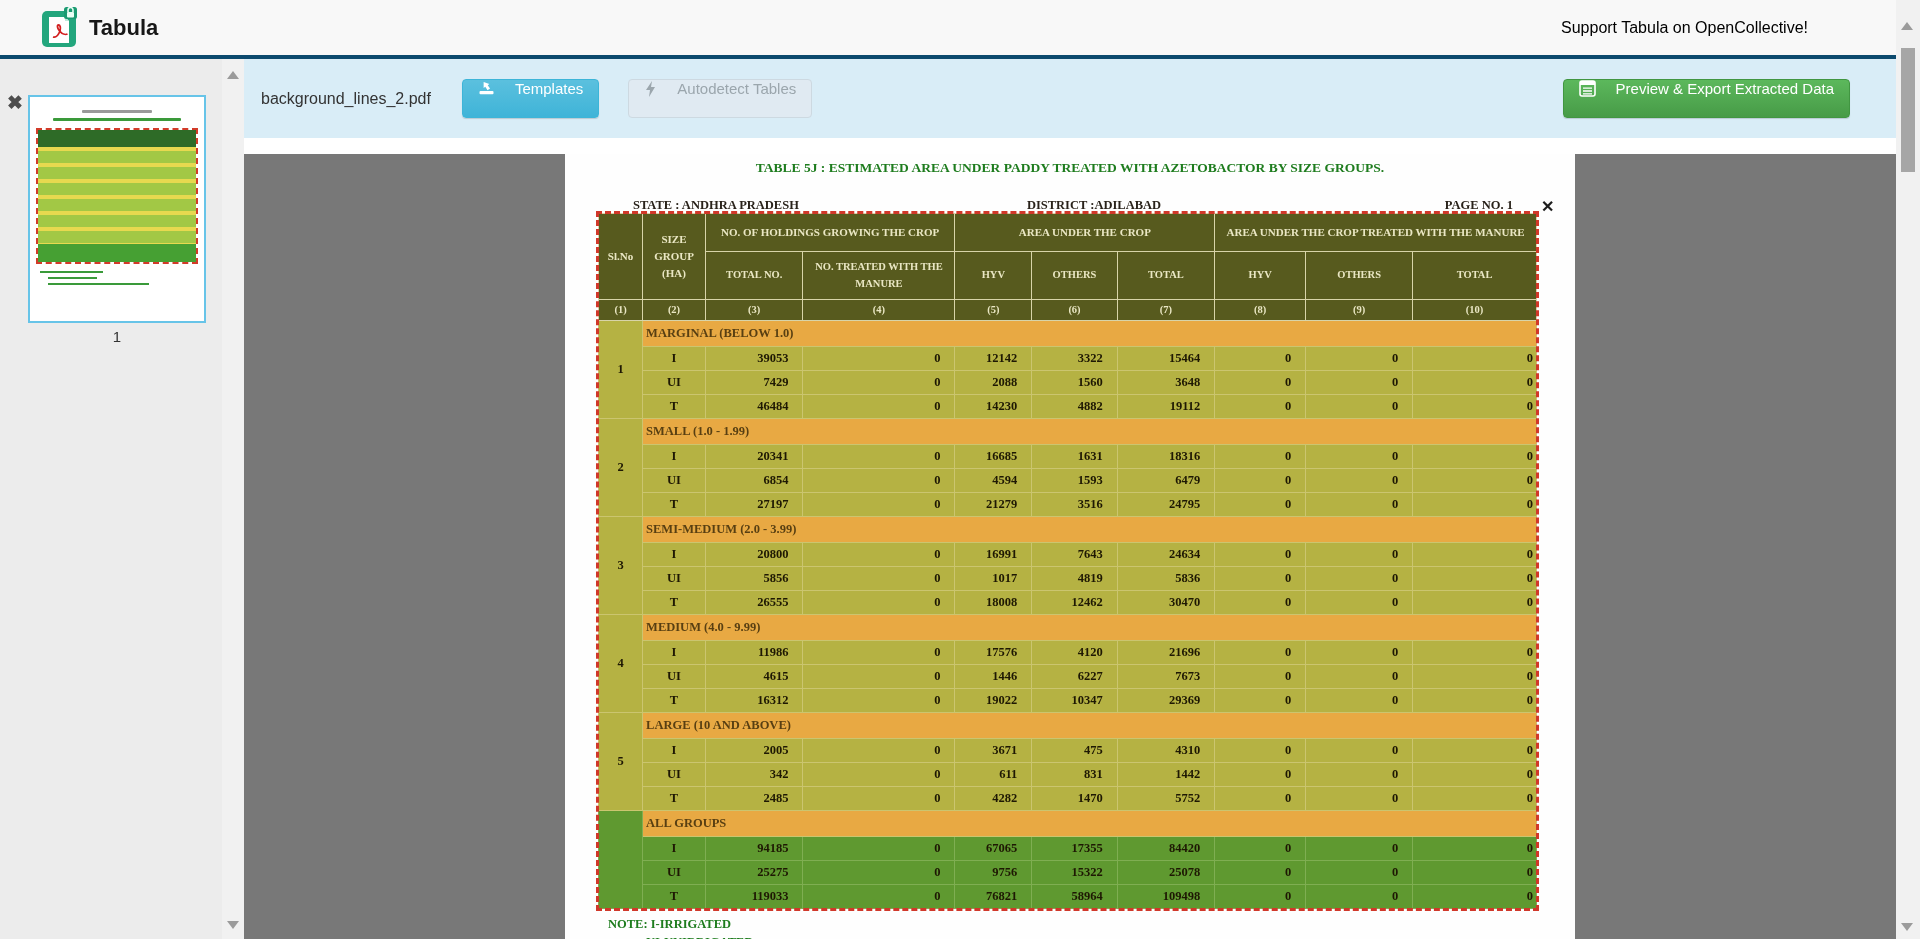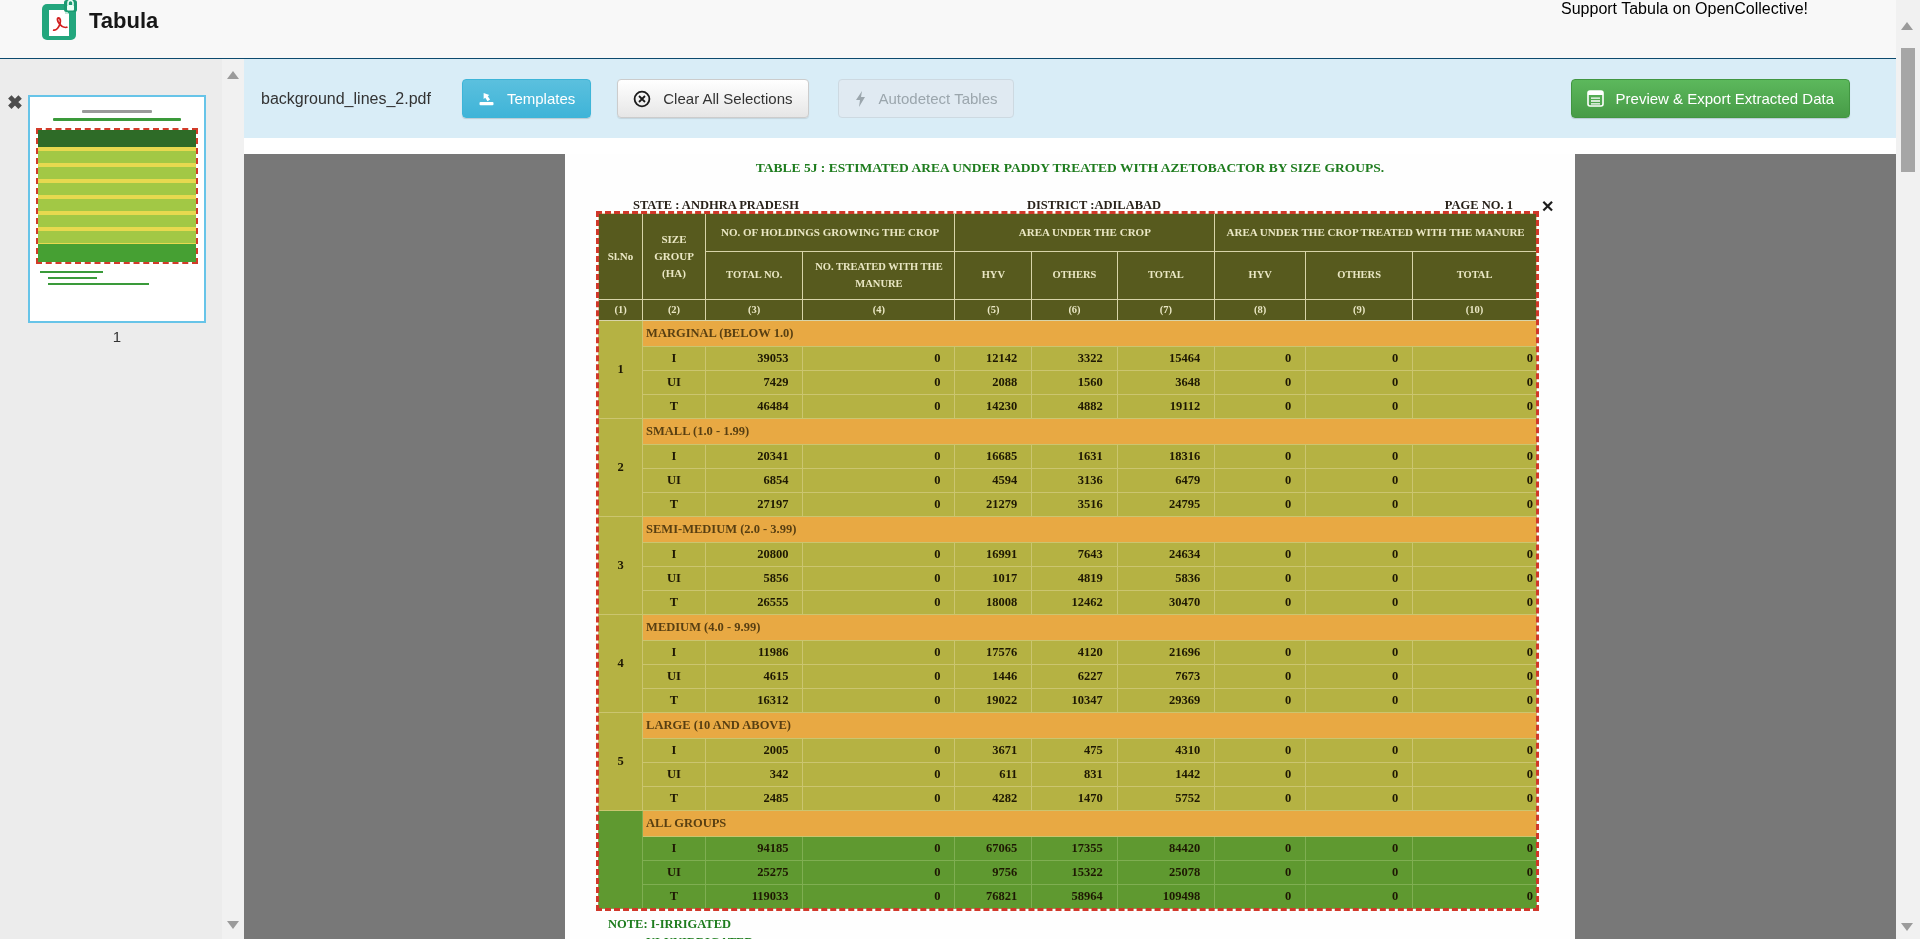--- a/index.html
+++ b/index.html
@@ -1,22 +1,22 @@
 <!DOCTYPE html>
 <html><head>
 <meta charset="utf-8">
 <style>
   * { box-sizing: border-box; margin: 0; padding: 0; }
   html,body { width:1920px; height:939px; overflow:hidden; background:#fff;
               font-family:"Liberation Sans", sans-serif; }
 
   
   .navbar { position:absolute; left:0; top:0; width:1920px; height:59px;
-            background:#f8f8f8; border-bottom:1px solid #0c4a6e;
-            display:flex; align-items:flex-start; }
+            background:#f8f8f8; border-bottom:4px solid #0c4a6e;
+            display:flex; align-items:center; }
   .brand { display:flex; align-items:center; margin-left:42px; cursor:pointer; }
   .brand-logo { width:37px; height:42px; position:relative; }
   .brand-text { font-size:22px; font-weight:bold; color:#171717; margin-left:10px; }
   .nav-links { display:flex; list-style:none; margin-left:46px; }
   .nav-links li { padding:0 19px; font-size:16px; color:#777; cursor:pointer; }
   .nav-support { margin-left:auto; margin-right:112px; font-size:16px; color:#000000; cursor:pointer; }
 
   
   .sidebar { position:absolute; left:0; top:59px; width:222px; height:880px; background:#ececec; }
   .thumb-remove { position:absolute; left:7px; top:34px; font-size:19px; font-weight:bold;
@@ -37,21 +37,21 @@
   .side-scroll { position:absolute; left:222px; top:59px; width:22px; height:880px; background:#f1f1f1; }
   .tri-up { width:0; height:0; border-left:6px solid transparent; border-right:6px solid transparent;
             border-bottom:8px solid #9b9b9b; position:absolute; left:5px; }
   .tri-down { width:0; height:0; border-left:6px solid transparent; border-right:6px solid transparent;
             border-top:8px solid #9b9b9b; position:absolute; left:5px; }
 
   
   .toolbar { position:absolute; left:244px; top:59px; width:1652px; height:79px;
              background:#d9edf7; display:flex; align-items:center; }
   .filename { margin-left:17px; font-size:16px; color:#333; }
-  .btn { display:inline-flex; align-items:center; gap:12px; height:39px; padding:0 15px;
+  .btn { display:inline-flex; gap:20px; height:39px; padding:0 15px;
          border-radius:4px; font-size:15px; border:1px solid transparent; cursor:pointer; white-space:nowrap; }
   .btn-templates { margin-left:31px; color:#fff; border-color:#3db5d8;
          background:linear-gradient(#5bc0de,#3fb4d8); box-shadow:0 1px 1px rgba(0,0,0,.15); }
   .btn-clear { margin-left:26px; color:#333; border-color:#ccc;
          background:linear-gradient(#ffffff,#e6e6e6); box-shadow:0 1px 1px rgba(0,0,0,.1); }
   .btn-auto { margin-left:29px; color:#9ba6ad; border-color:#cdd9e1; background:#e0eaf2; cursor:default; }
   .btn-export { margin-left:auto; margin-right:46px; color:#fff; border-color:#419641;
          background:linear-gradient(#5cb85c,#479b47); box-shadow:0 1px 1px rgba(0,0,0,.15); }
   .ic { display:inline-flex; }
 
@@ -150,29 +150,20 @@
   <button class="btn btn-templates">
     <span class="ic">
       <svg width="17" height="16" viewBox="0 0 17 16">
         <path d="M8.5 1 L12 6 H10 V10 H7 V6 H5 Z" fill="#fff" transform="rotate(-35 8.5 6)"></path>
         <rect x="1.5" y="11" width="14" height="3.2" rx="1" fill="#fff"></rect>
       </svg>
     </span>
     <span>Templates</span>
   </button>
 
-  <button class="btn btn-clear">
-    <span class="ic">
-      <svg width="18" height="18" viewBox="0 0 18 18">
-        <circle cx="9" cy="9" r="7.4" fill="none" stroke="#1c1c1c" stroke-width="1.8"></circle>
-        <path d="M6 6 L12 12 M12 6 L6 12" stroke="#1c1c1c" stroke-width="1.8"></path>
-      </svg>
-    </span>
-    <span>Clear All Selections</span>
-  </button>
 
   <button class="btn btn-auto" aria-disabled="true">
     <span class="ic">
       <svg width="13" height="18" viewBox="0 0 13 18">
         <path d="M8 1 L2 10 H6 L5 17 L11 7 H7 Z" fill="#9ba6ad"></path>
       </svg>
     </span>
     <span>Autodetect Tables</span>
   </button>
 
@@ -296,21 +287,21 @@
               <td class="num">18316</td>
               <td class="num">0</td>
               <td class="num">0</td>
               <td class="num last">0</td>
             </tr>
             <tr class="data-row">
               <td class="lbl">UI</td>
               <td class="num">6854</td>
               <td class="num">0</td>
               <td class="num">4594</td>
-              <td class="num">3136</td>
+              <td class="num">1593</td>
               <td class="num">6479</td>
               <td class="num">0</td>
               <td class="num">0</td>
               <td class="num last">0</td>
             </tr>
             <tr class="data-row">
               <td class="lbl">T</td>
               <td class="num">27197</td>
               <td class="num">0</td>
               <td class="num">21279</td>

